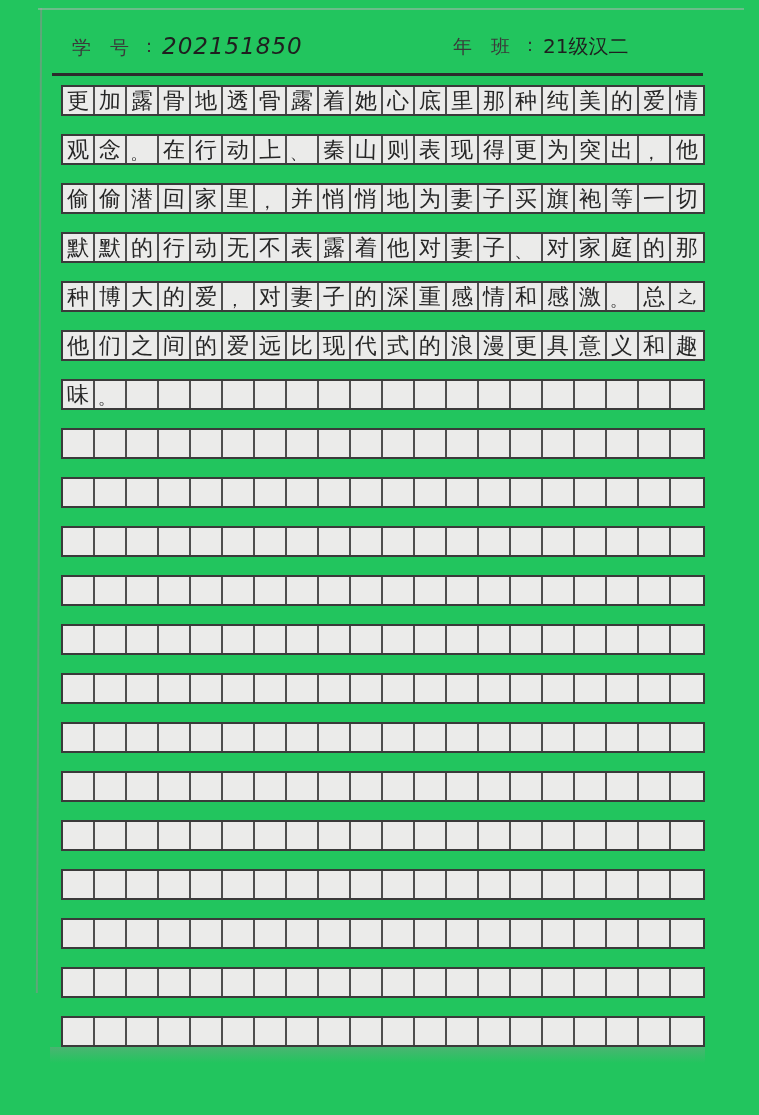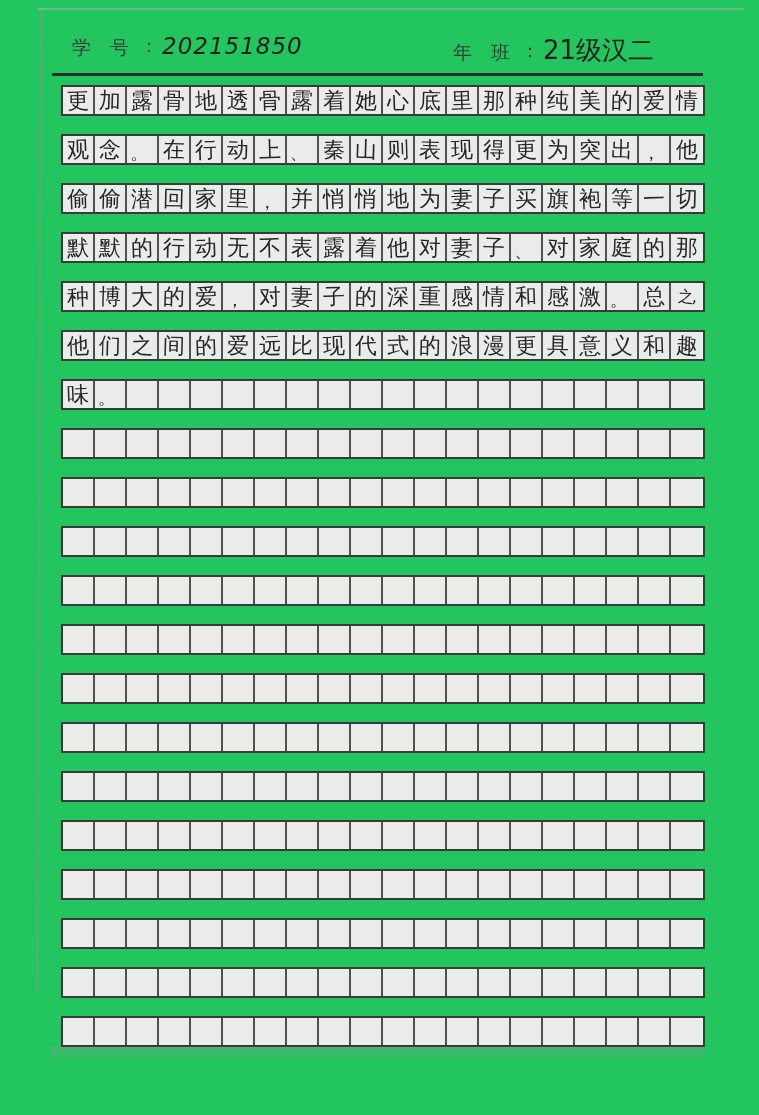--- a/index.html
+++ b/index.html
@@ -23,21 +23,21 @@
   .f2{left:268px;}
   .f3{left:453px;}
   .label{
     font-family:"DejaVu Serif","Liberation Serif",serif;
     font-size:19px;color:#3a3a3a;letter-spacing:19px;
   }
   .colon{font-size:18px;color:#333;margin-left:-8px;margin-right:4px;vertical-align:2px;}
   .value{color:#1f1f1f;}
   .v-num{font-size:23px;font-style:italic;letter-spacing:1px;}
   .v-name{font-size:30px;}
-  .v-class{font-size:26px;}
+  .v-class{font-size:20px;}
 
   .rule{position:absolute;left:52px;top:73px;width:651px;height:3px;background:#2c2c2c;}
 
   
   .grid{position:absolute;left:61px;top:85px;}
   .grid-row{
     display:flex;height:31px;box-sizing:border-box;
     border:2px solid #3a3a3a;background:#ebebea;margin-bottom:18px;
   }
   .grid-cell{

